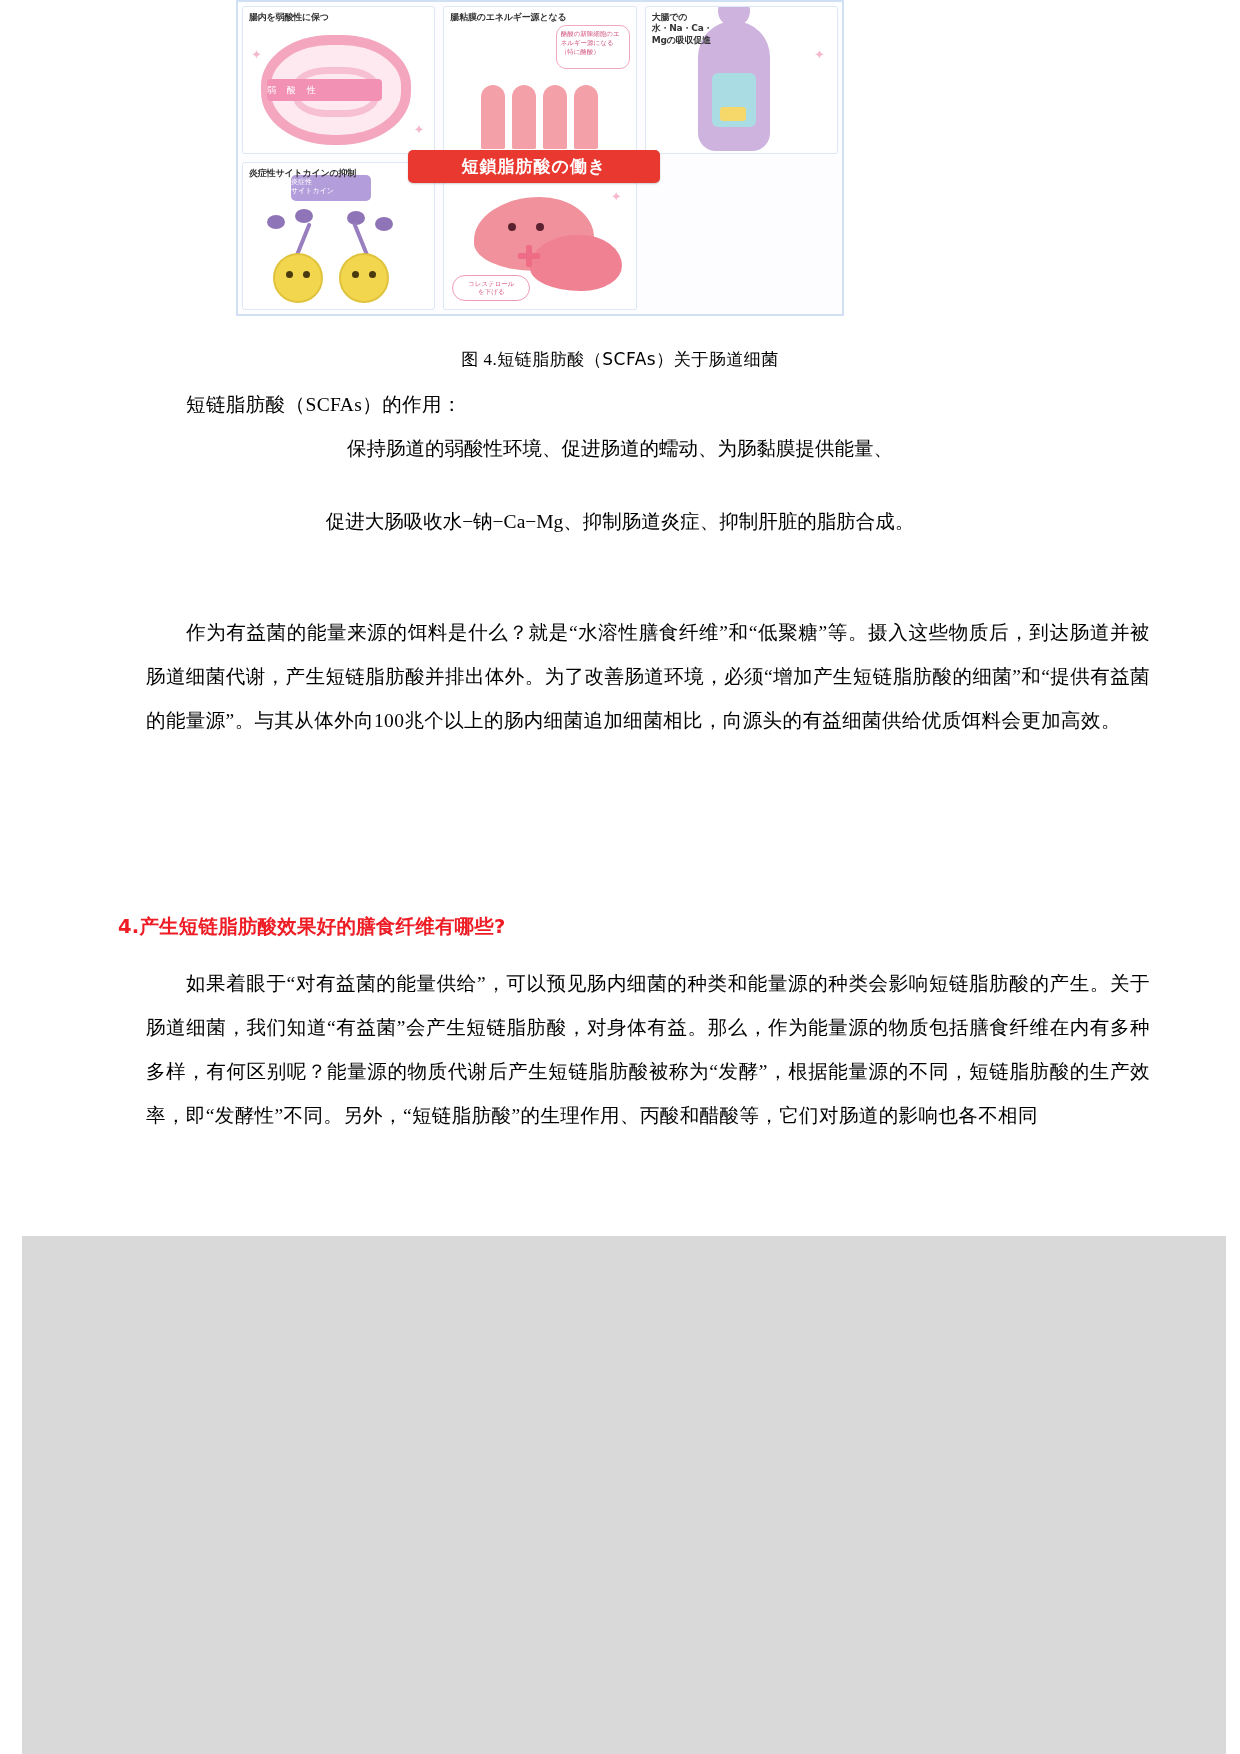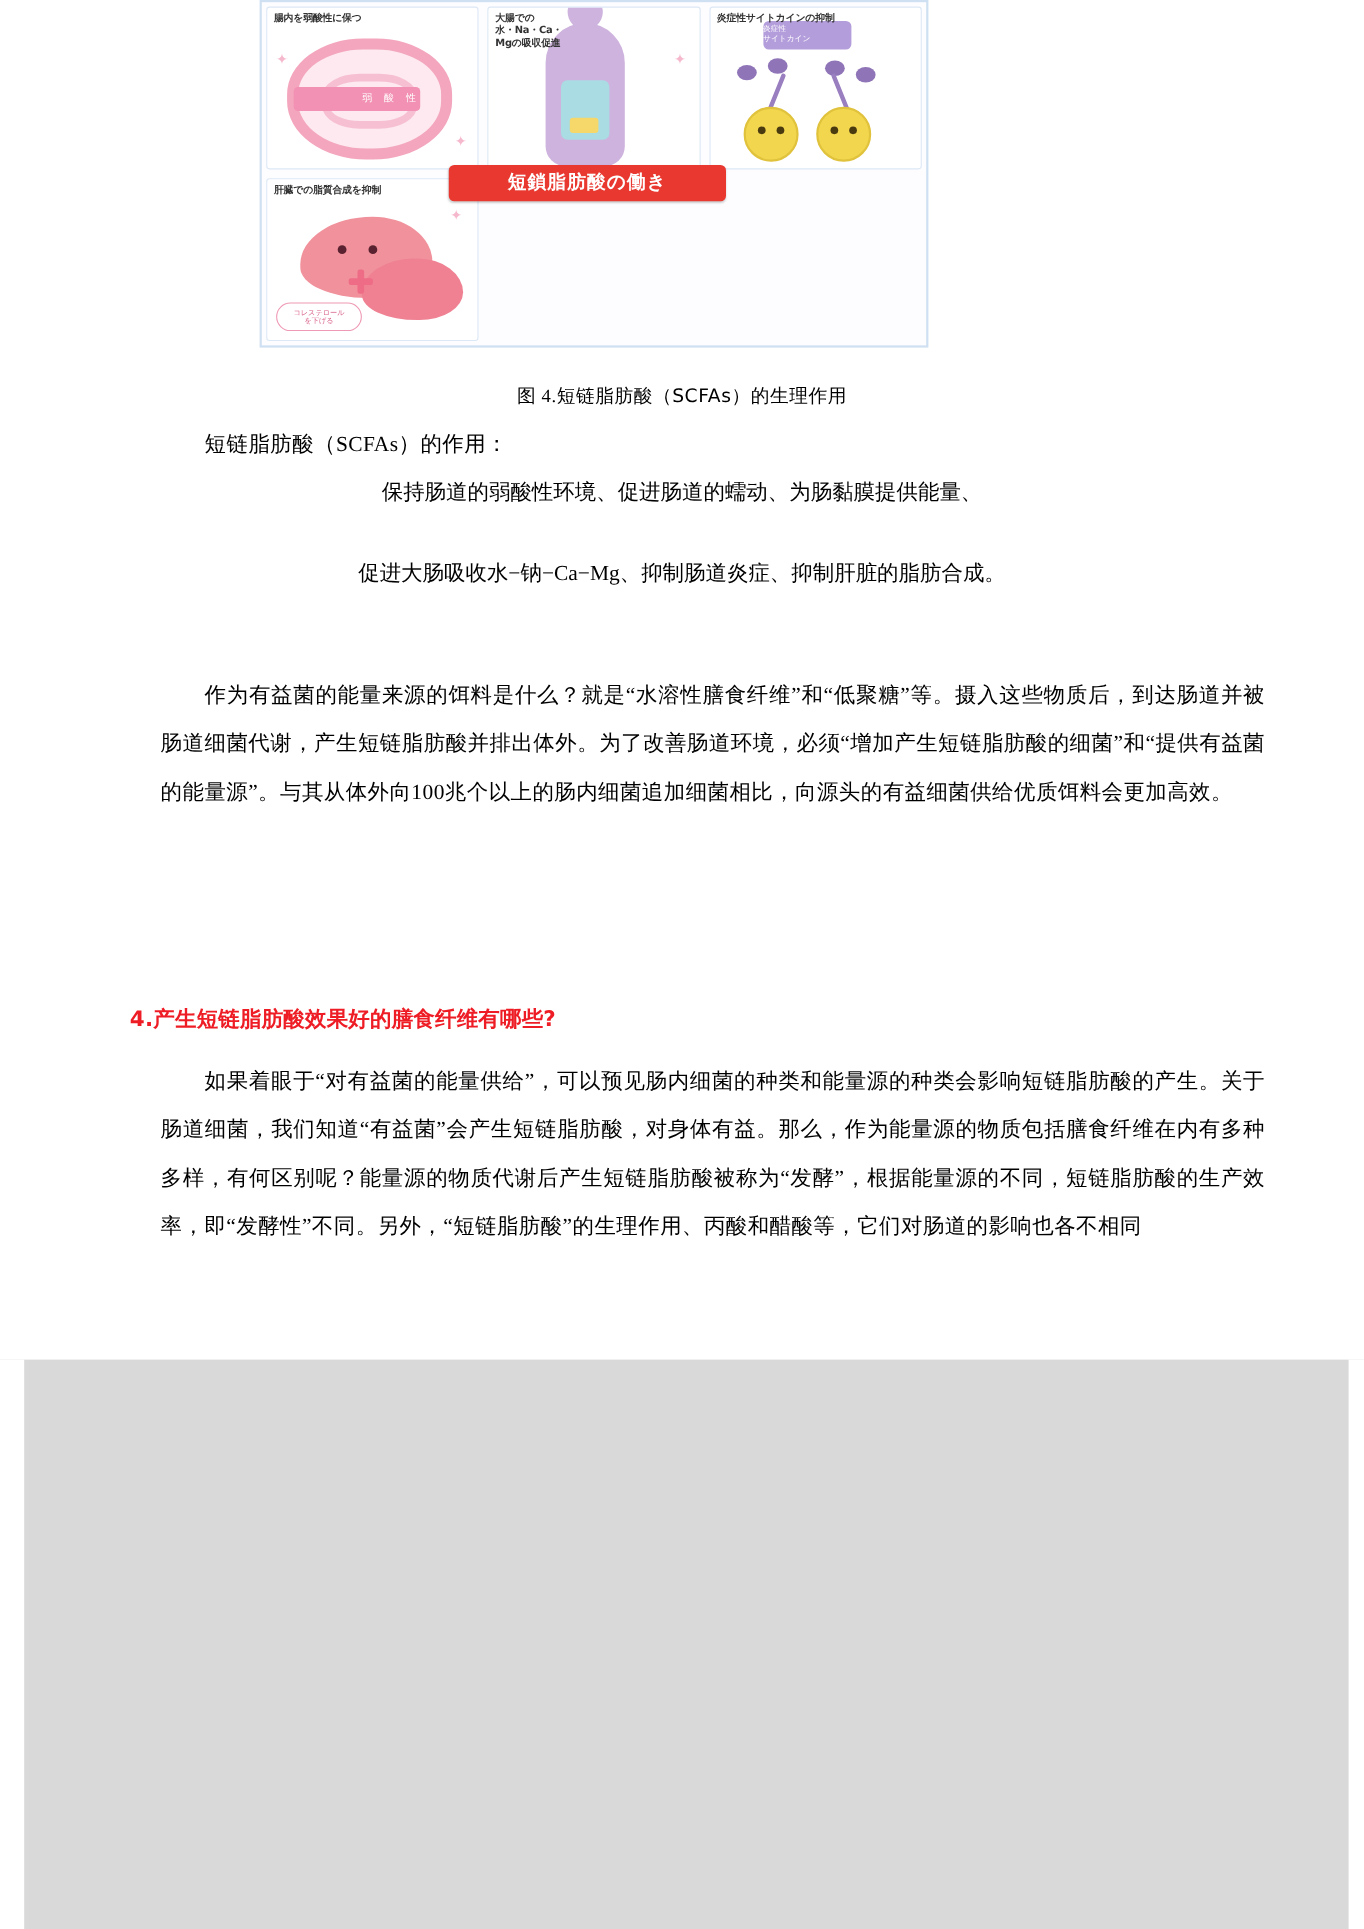--- a/index.html
+++ b/index.html
@@ -82,21 +82,21 @@
   }
   .ribbon {
     position: absolute;
     left: 24px; top: 72px;
     width: 115px; height: 22px;
     background: #f291b3;
     border-radius: 4px;
     color: #fff;
     font-family: "DejaVu Sans", sans-serif;
     font-size: 9px;
-    text-align: right;
+    text-align: left;
     line-height: 22px;
     letter-spacing: 4px;
   }
   .colon2 {
     position: absolute;
     left: 36px; top: 26px;
     width: 104px; height: 96px;
     border: 9px solid #f6a8bd;
     border-radius: 50% 50% 42% 42%;
     background: #fff3f6;
@@ -376,20 +376,32 @@
       <div class="fig-cap">腸内を弱酸性に保つ</div>
       <div class="fig-art">
         <div class="intestine"></div>
         <div class="ribbon">弱 酸 性</div>
         <div class="sparkle" style="left:8px;top:40px;">✦</div>
         <div class="sparkle" style="right:10px;bottom:16px;">✦</div>
       </div>
     </div>
 
 
+    <div class="fig-cell">
+      <div class="fig-cap">腸粘膜のエネルギー源となる</div>
+      <div class="fig-art">
+        <div class="villi">
+          <span></span>
+            <span></span>
+            <span></span>
+            <span></span>
+        </div>
+        <div class="bubble">酪酸の新陳細胞のエネルギー源になる（特に酪酸）</div>
+      </div>
+    </div>
 
     <div class="fig-cell">
       <div class="fig-cap" style="white-space:pre-line">大腸での
 水・Na・Ca・
 Mgの吸収促進</div>
       <div class="fig-art">
         <div class="person">
           <div class="person-box"></div>
         </div>
         <div class="sparkle" style="right:12px;top:40px;">✦</div>
@@ -422,21 +434,21 @@
 を下げる</div>
         <div class="sparkle" style="right:14px;top:26px;">✦</div>
       </div>
     </div>
 
   </div>
   <div class="banner">短鎖脂肪酸の働き</div>
 </div>
 
 <div class="fig-caption">
-  <span class="lbl">图 4.</span><span>短链脂肪酸（SCFAs）的生理作用</span>
+  <span class="lbl">图 4.</span><span>短链脂肪酸（SCFAs）关于肠道细菌</span>
 </div>
 
 <div class="body-text indent" style="top:383px;">短链脂肪酸（SCFAs）的作用：</div>
 
 <div class="center-line" style="top:427px;">保持肠道的弱酸性环境、促进肠道的蠕动、为肠黏膜提供能量、</div>
 <div class="center-line" style="top:500px;">促进大肠吸收水−钠−Ca−Mg、抑制肠道炎症、抑制肝脏的脂肪合成。</div>
 
 <div class="body-text indent" style="top:611px;">作为有益菌的能量来源的饵料是什么？就是“水溶性膳食纤维”和“低聚糖”等。摄入这些物质后，到达肠道并被肠道细菌代谢，产生短链脂肪酸并排出体外。为了改善肠道环境，必须“增加产生短链脂肪酸的细菌”和“提供有益菌的能量源”。与其从体外向100兆个以上的肠内细菌追加细菌相比，向源头的有益细菌供给优质饵料会更加高效。</div>
 
 <div class="heading-red" style="top:913px;">4.产生短链脂肪酸效果好的膳食纤维有哪些?</div>

